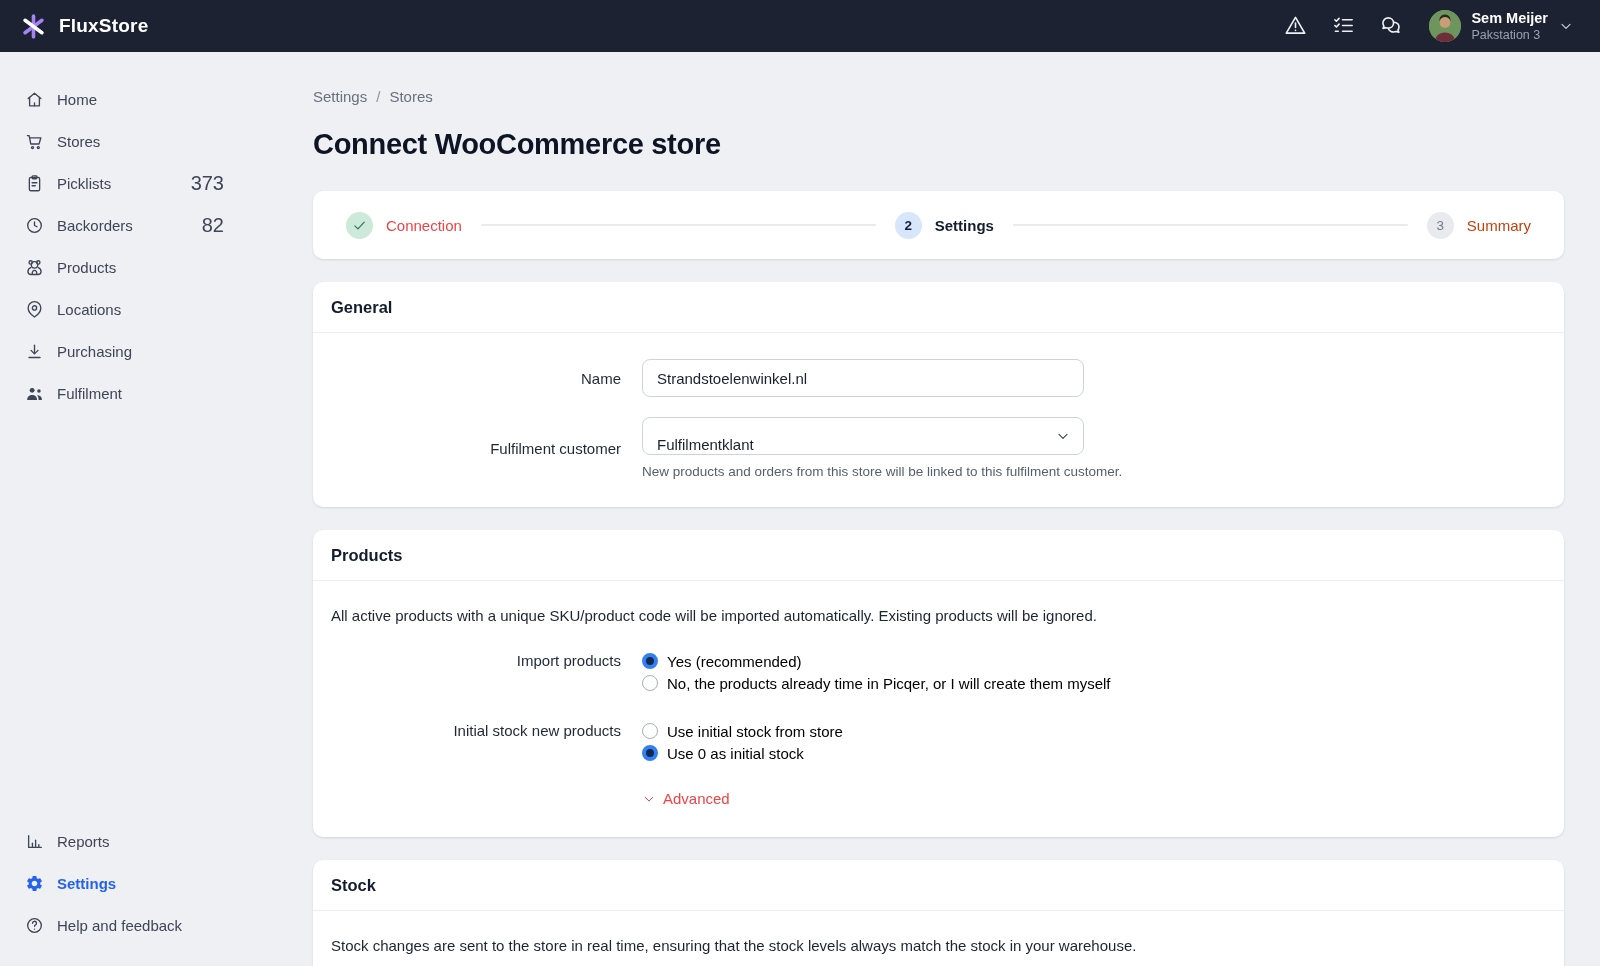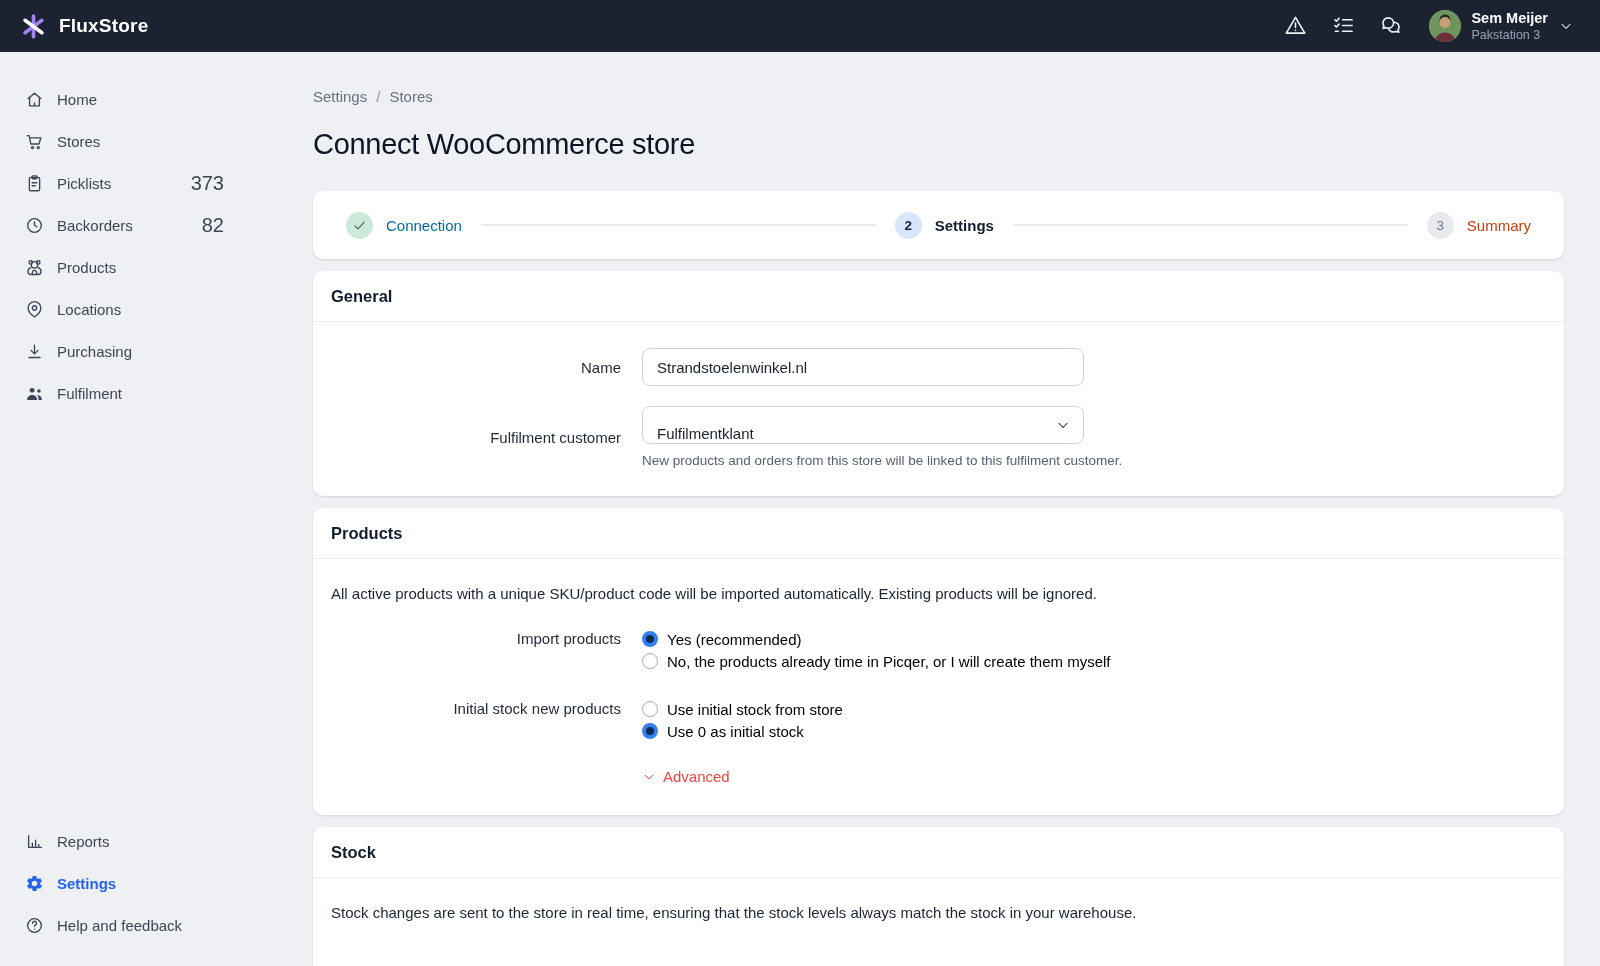--- a/index.html
+++ b/index.html
@@ -49,45 +49,45 @@
   .nav-badge { font-size: 20px; color: #3e4656; }
   .nav-item.active { color: #2563eb; font-weight: 600; }
 
   
   .main { flex: 1; padding: 36px 36px 0 0; }
 
   .breadcrumb { display: flex; align-items: center; gap: 9px; font-size: 15px; color: #68717f; }
   .crumb { cursor: pointer; }
   .crumb-sep { color: #8b94a3; }
 
-  .page-title { margin-top: 23px; font-size: 29px; font-weight: 400; color: #0d1424; letter-spacing: -.3px; }
+  .page-title { margin-top: 23px; font-size: 29px; font-weight: 700; color: #0d1424; letter-spacing: -.3px; }
 
   .card {
     background: #fff; border-radius: 10px;
     box-shadow: 0 1px 2px rgba(16,24,40,.05), 0 1px 3px rgba(16,24,40,.07);
   }
 
   
   .stepper { margin-top: 30px; height: 68px; display: flex; align-items: center; padding: 0 33px; }
   .step { display: flex; align-items: center; gap: 13px; flex: none; cursor: pointer; }
   .step-circle {
     width: 27px; height: 27px; border-radius: 50%; flex: none;
     display: flex; align-items: center; justify-content: center;
     font-size: 13.5px; font-weight: 700;
   }
   .step.done .step-circle { background: #cde9da; color: #2e6b4f; }
   .step.current .step-circle { background: #d7e6fa; color: #16223c; }
   .step.upcoming .step-circle { background: #e8eaee; color: #717b8b; font-weight: 500; }
-  .step-label { font-size: 15px; color: #0369a1; }
+  .step-label { font-size: 15px; color: #ef4444; }
   .step.current .step-label { font-weight: 700; color: #131d2f; }
   .step.upcoming .step-label { color: #c2410c; }
   .connector { flex: 1; height: 2px; background: #e8eaed; margin: 0 19px; border-radius: 1px; }
 
   
-  .section { margin-top: 12px; }
+  .section { margin-top: 23px; }
   .card-header {
     padding: 16px 18px 15px; font-size: 16.5px; font-weight: 700; color: #141d2e;
     border-bottom: 1px solid #eceef2;
   }
   .card-body { padding: 26px 24px 28px 18px; font-size: 15px; }
 
   .form-row { display: flex; align-items: center; }
   .form-row + .form-row { margin-top: 20px; }
   .form-row.top { align-items: flex-start; }
   .form-label { width: 290px; flex: none; text-align: right; font-size: 15px; color: #1f2837; }

